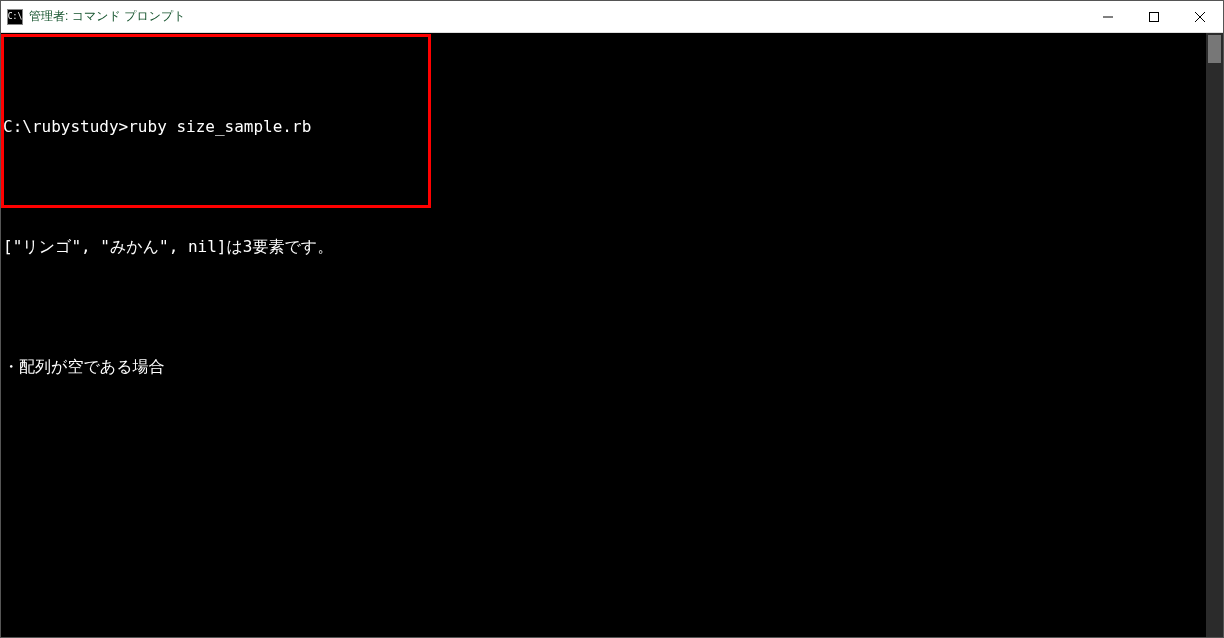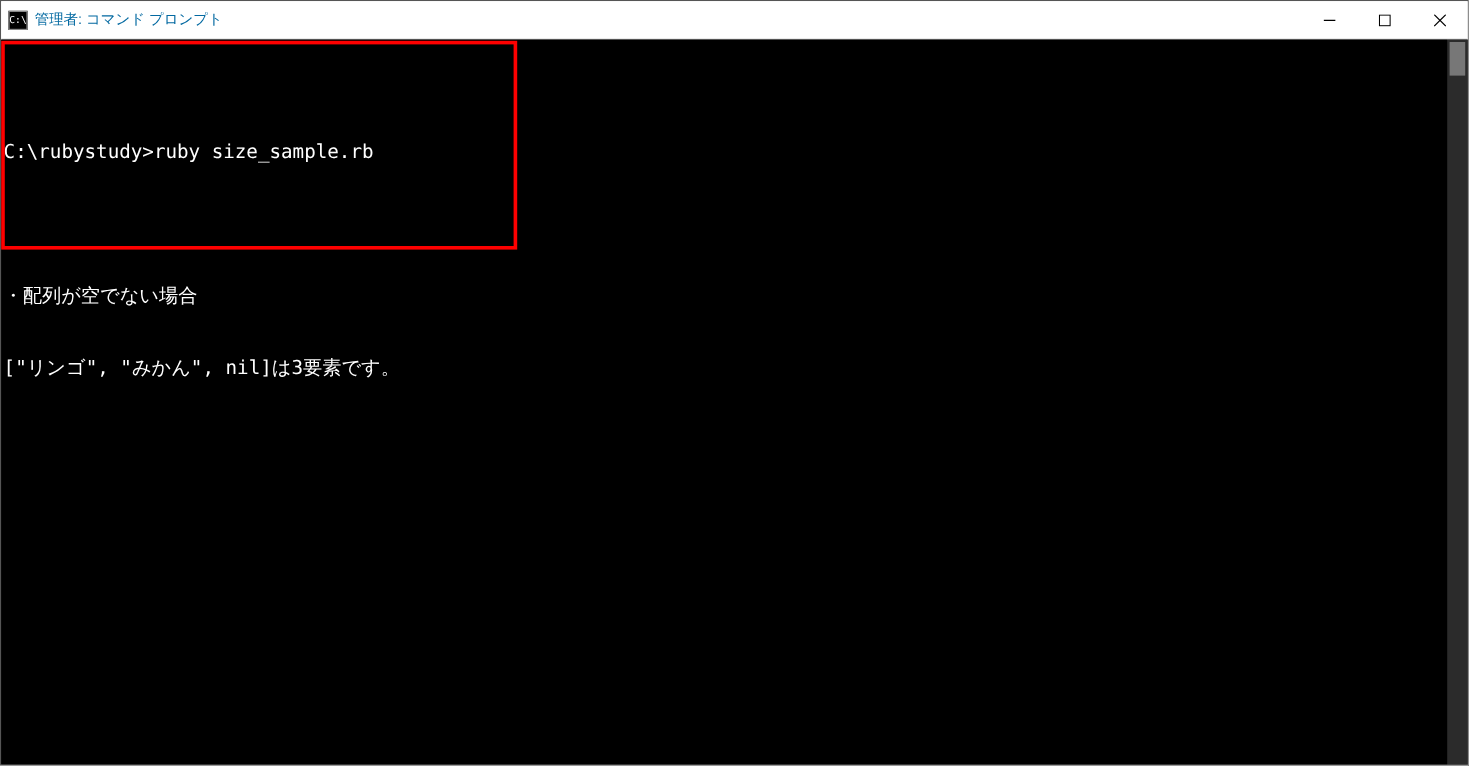--- a/index.html
+++ b/index.html
@@ -36,21 +36,21 @@
     align-items: center;
     justify-content: center;
     color: #fff;
     font-size: 8px;
     font-family: monospace;
     margin-right: 6px;
     border: 1px solid #888;
   }
   .titlebar-title {
     font-size: 12px;
-    color: #0369a1;
+    color: #14532d;
     flex: 0 0 auto;
   }
   .titlebar-spacer { flex: 1; }
   .winbtn {
     width: 46px;
     height: 32px;
     display: flex;
     align-items: center;
     justify-content: center;
     color: #000;
@@ -138,23 +138,23 @@
       </svg>
     </div>
   </div>
 
   <div class="client">
     <div class="terminal">
       <div class="highlight-box"></div>
 
       <div class="line"><span class="prompt-inline">C:\rubystudy&gt;</span><span class="prompt-inline">ruby size_sample.rb</span></div>
       <div class="blank"></div>
-      <div class="line"><span>・配列が空でない場合</span></div>
       <div class="line"><span>["リンゴ", "みかん", nil]は3要素です。</span></div>
       <div class="blank"></div>
+      <div class="line"><span>・配列が空である場合</span></div>
       <div class="blank"></div>
       
     </div>
 
     <div class="scrollbar">
       <div class="scroll-thumb"></div>
     </div>
   </div>
 
 </div>

